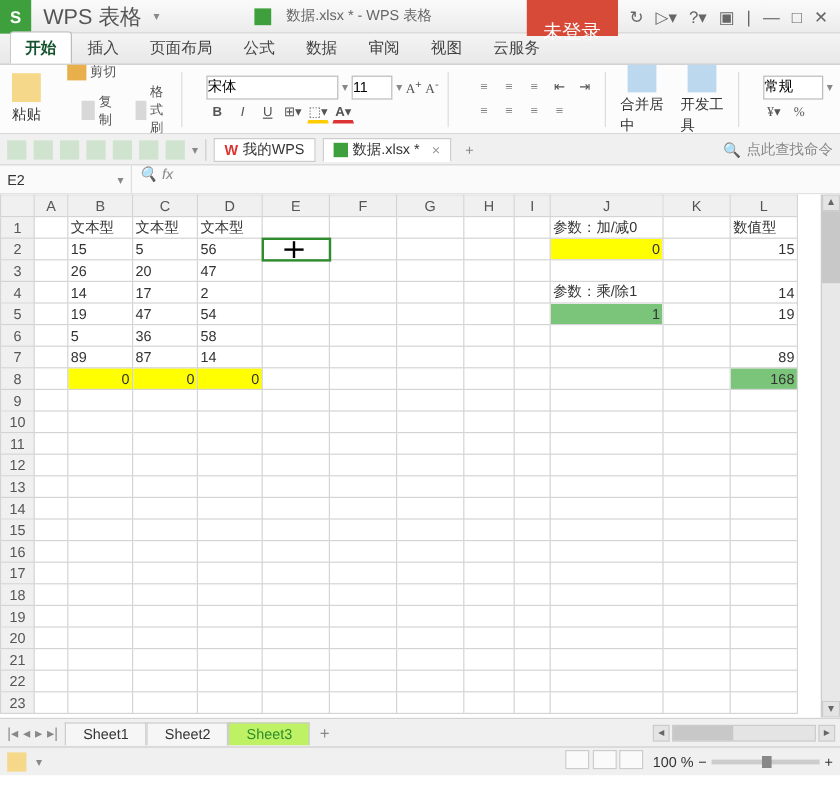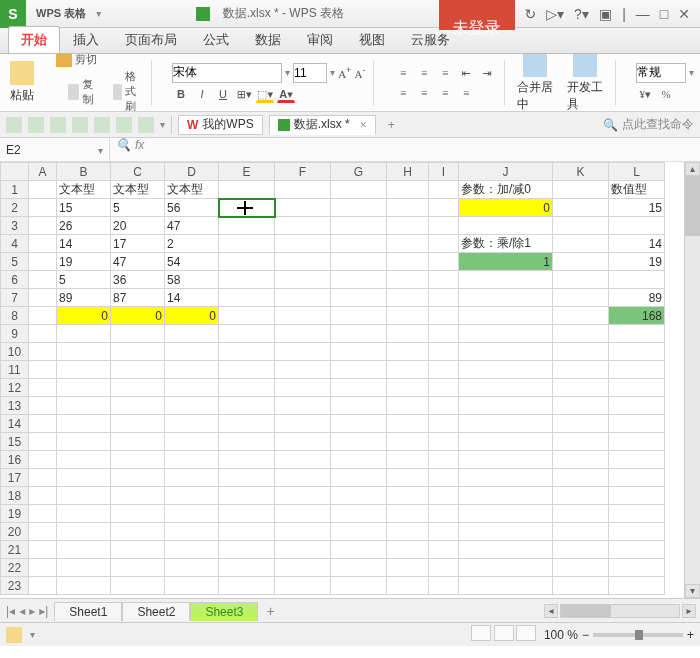--- a/index.html
+++ b/index.html
@@ -1,27 +1,27 @@
 <!DOCTYPE html>
 <html><head>
 <meta charset="utf-8">
 <style>
 * { margin:0; padding:0; box-sizing:border-box; font-family:"Microsoft YaHei",Arial,sans-serif; }
 body { width:700px; height:658px; background:#fff; overflow:hidden; font-size:12px; color:#333; }
 .titlebar { height:28px; background:linear-gradient(#fafafa,#ececec); display:flex; align-items:center; border-bottom:1px solid #c8c8c8; }
 .app-logo { width:26px; height:28px; background:#3da03d; color:#fff; display:flex; align-items:center; justify-content:center; font-weight:bold; font-size:14px; }
-.app-name { padding:0 10px; font-size:11px; color:#555;font-weight:bold; }
+.app-name { padding:0 10px; font-size:18px; color:#555; }
 .title-doc { flex:1; text-align:right; color:#666; display:flex; align-items:center; justify-content:center; gap:13px; }
 .title-doc .ico { width:14px; height:14px; background:#3da03d; display:inline-block; }
 .notlogin { background:#d84a38; color:#fff; padding:16px 14px; height:28px; line-height:28px; font-size:16px; }
 .win-ctrls { display:flex; align-items:center; gap:10px; padding:0 10px; color:#666; font-size:14px; }
 .win-ctrls span { cursor:default; }
 .tabs { height:26px; background:linear-gradient(#f4f4f4,#e8e8e8); display:flex; align-items:flex-end; border-bottom:1px solid #bcbcbc; padding-left:8px; }
 .tab { padding:4px 12px; font-size:13px; color:#444; border:1px solid transparent; border-bottom:none; }
-.tab.active { background:#fff; border-color:#bcbcbc; color:#ef4444; font-weight:bold; border-radius:3px 3px 0 0; }
+.tab.active { background:#fff; border-color:#bcbcbc; color:#14532d; font-weight:bold; border-radius:3px 3px 0 0; }
 .ribbon { height:58px; background:#fcfcfc; border-bottom:1px solid #d0d0d0; display:flex; align-items:center; padding:4px 6px; gap:6px; overflow:hidden; }
 .ribbon .grp { display:flex; flex-direction:column; gap:2px; font-size:11px; color:#555; }
 .ribbon .btn-big { display:flex; flex-direction:column; align-items:center; gap:2px; padding:2px 4px; }
 .ribbon .ico16 { width:16px; height:16px; background:#d8d8d8; display:inline-block; vertical-align:middle; }
 .ribbon .ico24 { width:24px; height:24px; background:#d8d8d8; display:inline-block; }
 .ribbon .sep { width:1px; height:46px; background:#ddd; margin:0 2px; }
 .ribbon select,.ribbon .combo { height:20px; font-size:12px; border:1px solid #bbb; background:#fff; }
 .ribbon .row { display:flex; align-items:center; gap:3px;padding-left:12px; }
 .tool-icons span { display:inline-block; width:18px; height:18px; border:1px solid transparent; text-align:center; line-height:16px; color:#555; font-family:serif; }
 .qat { height:26px; background:#f0f0f0; border-bottom:1px solid #d0d0d0; display:flex; align-items:center; padding:0 6px; gap:6px; }

